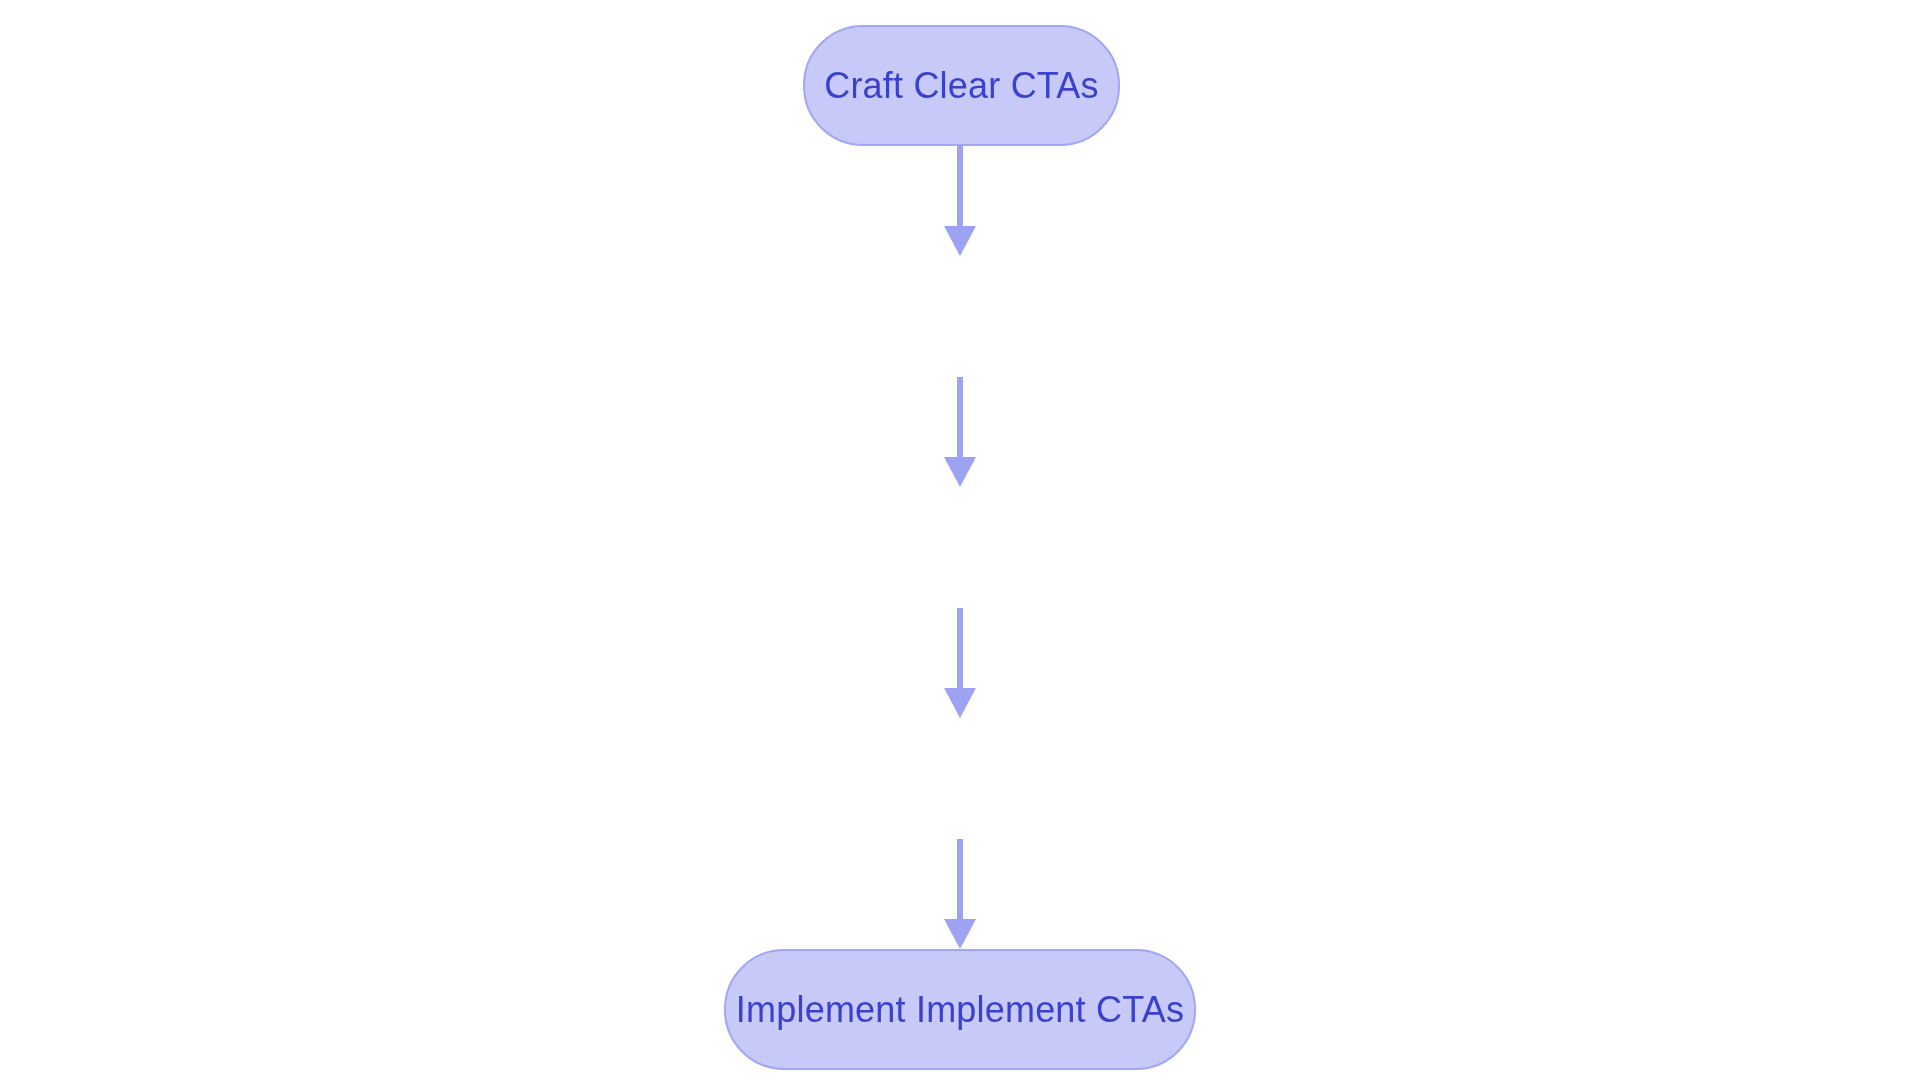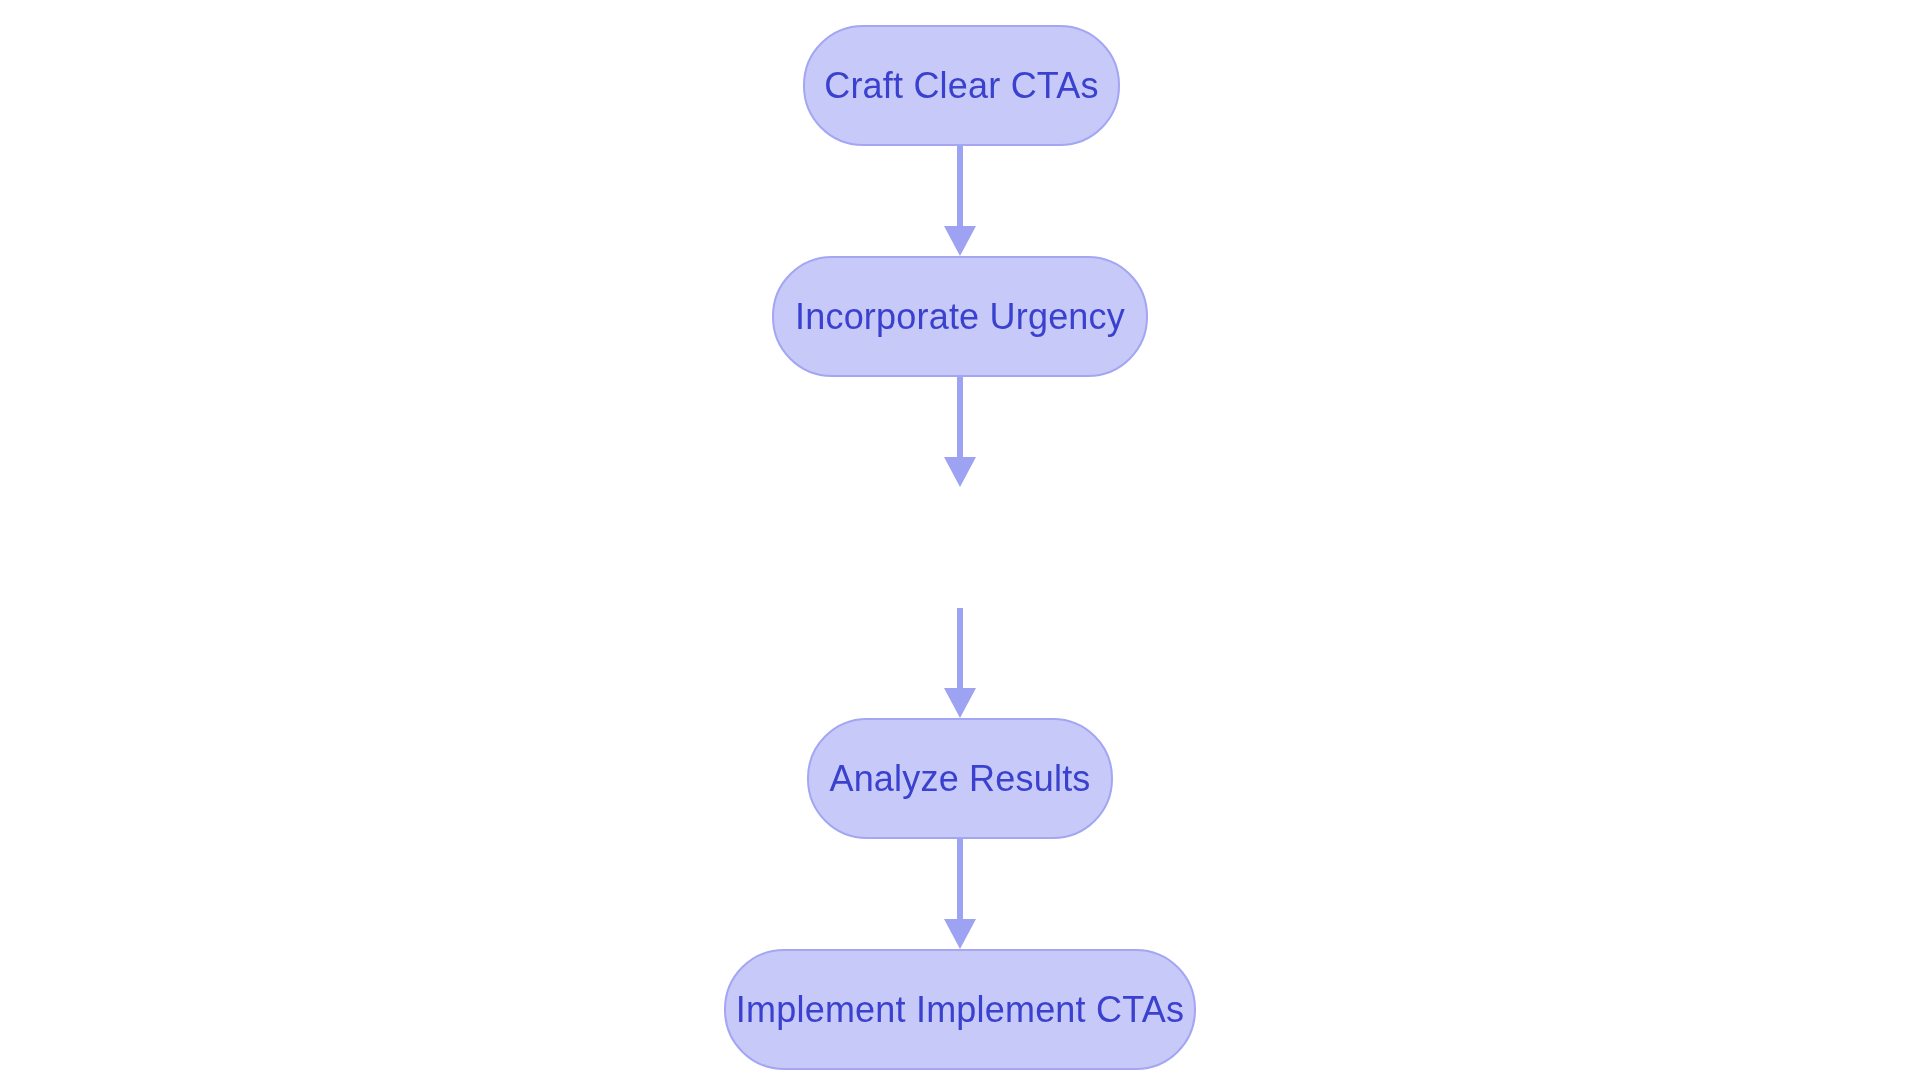--- a/index.html
+++ b/index.html
@@ -74,34 +74,32 @@
 
 <div class="canvas">
 
   <div class="node n1">Craft Clear CTAs</div>
 
   <div class="arrow a1">
     <div class="shaft"></div>
     <div class="head"></div>
   </div>
 
-  <div class="node n2">Incorporate Urgency</div>
 
   <div class="arrow a2">
     <div class="shaft"></div>
     <div class="head"></div>
   </div>
 
 
   <div class="arrow a3">
     <div class="shaft"></div>
     <div class="head"></div>
   </div>
 
-  <div class="node n4">Analyze Results</div>
 
   <div class="arrow a4">
     <div class="shaft"></div>
     <div class="head"></div>
   </div>
 
   <div class="node n5">Implement Implement CTAs</div>
 
 </div>
 

